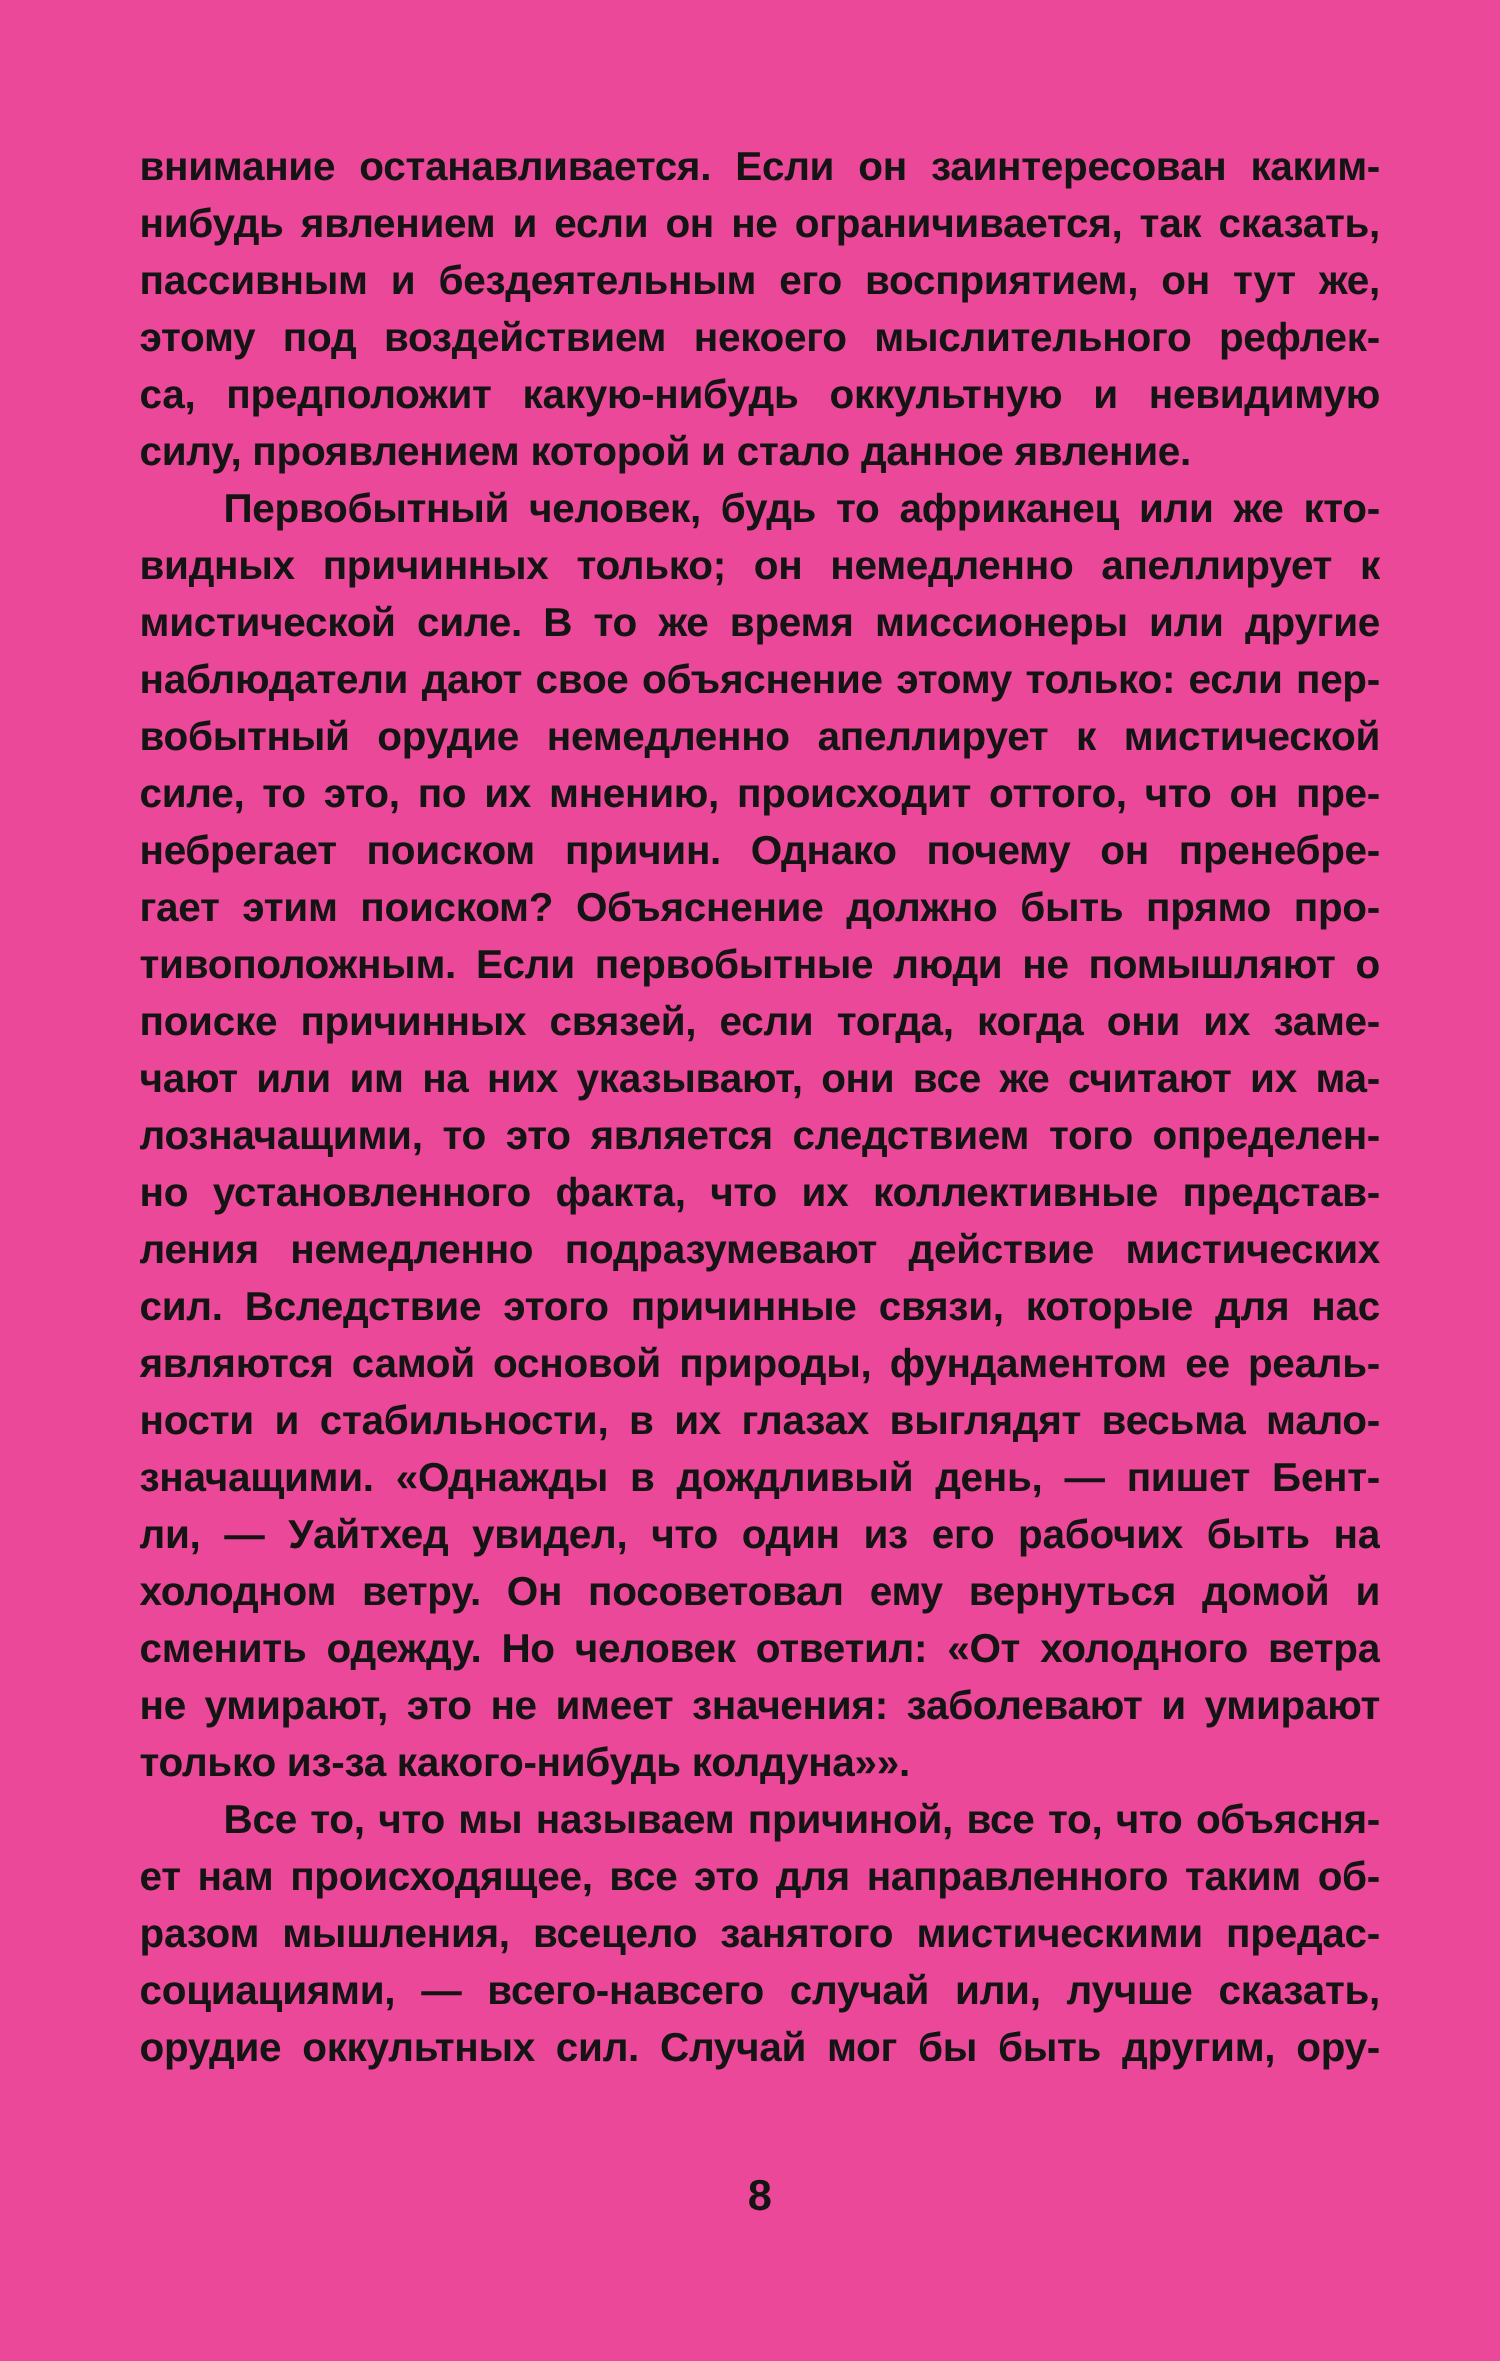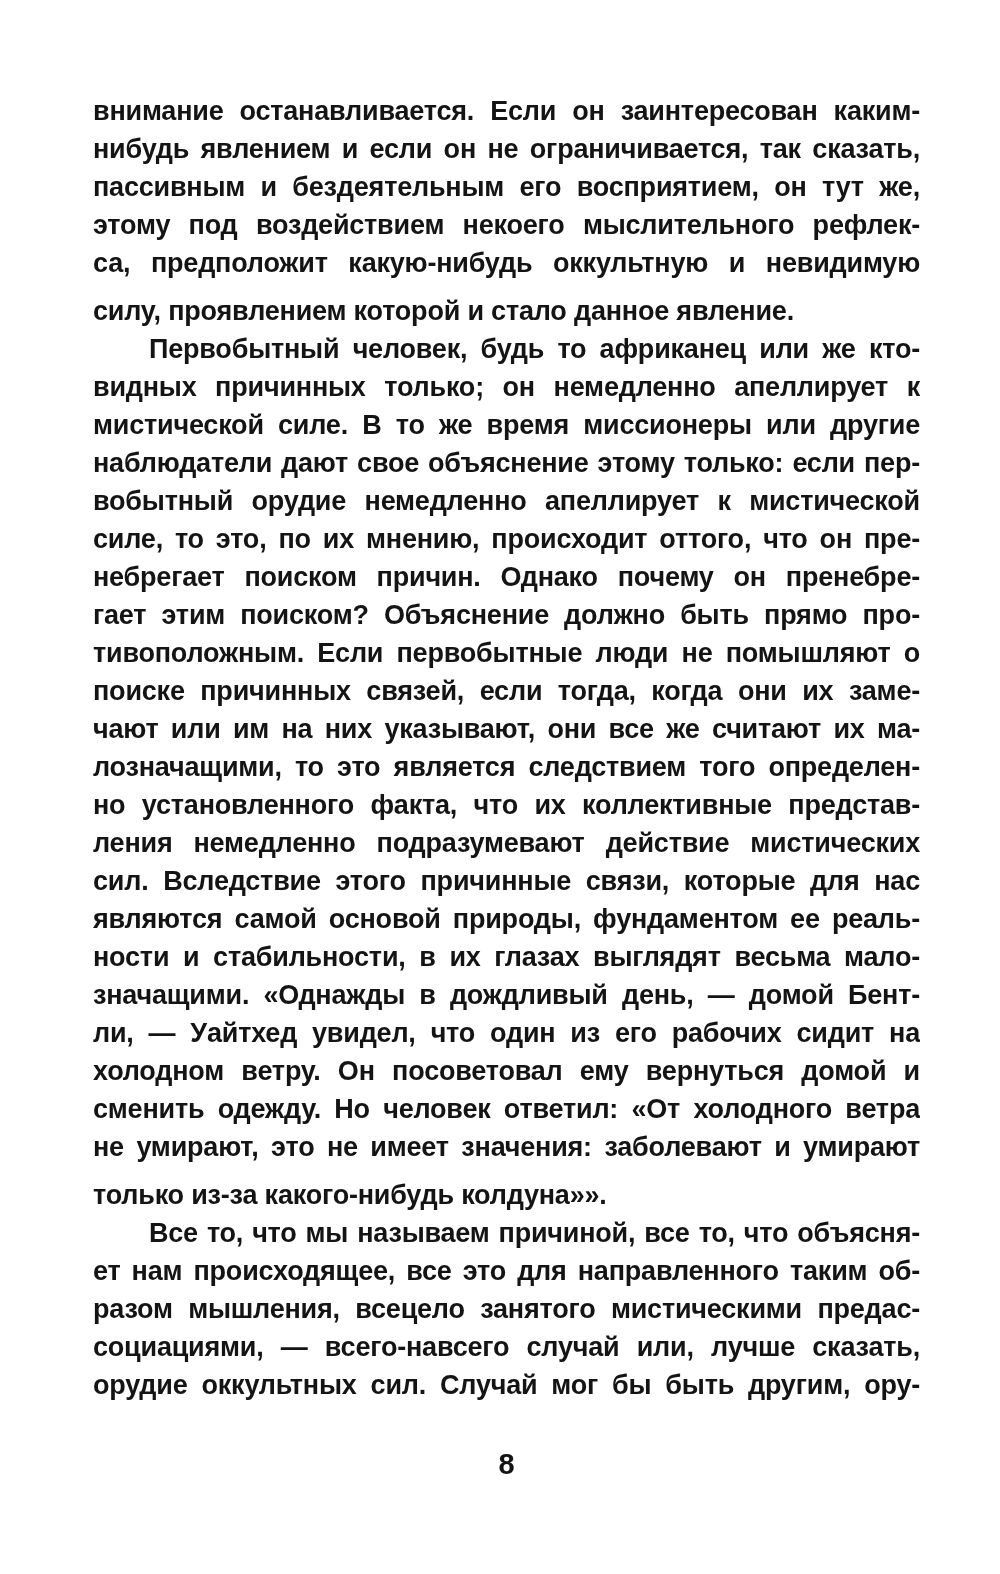--- a/index.html
+++ b/index.html
@@ -1,21 +1,21 @@
 <!DOCTYPE html>
 <html><head>
 <meta charset="utf-8">
 <style>
   html, body { margin: 0; padding: 0; background: #e8e8e8; }
   .sheet {
     position: relative;
     width: 1000px;
     height: 1574px;
     margin: 0 auto;
-    background: #ffffff;
+    background: #ec4899;
     font-family: "Liberation Sans", sans-serif;
     font-weight: bold;
     color: #141414;
     overflow: hidden;
   }
   .text-block {
     position: absolute;
     left: 93px;
     top: 92px;
     width: 827px;
@@ -24,21 +24,20 @@
     font-size: 27px;
     line-height: 38px;
     height: 38px;
     letter-spacing: -0.2px;
     text-align: justify;
     text-align-last: justify;
     overflow: hidden;
   }
   .line.para-end {
     text-align-last: left;
-    margin-top: 10px;
   }
   .line.indent {
     padding-left: 56px;
     width: 771px;
   }
   .page-number {
     position: absolute;
     left: 93px;
     top: 1447px;
     width: 827px;
@@ -68,22 +67,22 @@
     <div class="line">гает этим поиском? Объяснение должно быть прямо про-</div>
     <div class="line">тивоположным. Если первобытные люди не помышляют о</div>
     <div class="line">поиске причинных связей, если тогда, когда они их заме-</div>
     <div class="line">чают или им на них указывают, они все же считают их ма-</div>
     <div class="line">лозначащими, то это является следствием того определен-</div>
     <div class="line">но установленного факта, что их коллективные представ-</div>
     <div class="line">ления немедленно подразумевают действие мистических</div>
     <div class="line">сил. Вследствие этого причинные связи, которые для нас</div>
     <div class="line">являются самой основой природы, фундаментом ее реаль-</div>
     <div class="line">ности и стабильности, в их глазах выглядят весьма мало-</div>
-    <div class="line">значащими. «Однажды в дождливый день, — домой Бент-</div>
-    <div class="line">ли, — Уайтхед увидел, что один из его рабочих сидит на</div>
+    <div class="line">значащими. «Однажды в дождливый день, — пишет Бент-</div>
+    <div class="line">ли, — Уайтхед увидел, что один из его рабочих быть на</div>
     <div class="line">холодном ветру. Он посоветовал ему вернуться домой и</div>
     <div class="line">сменить одежду. Но человек ответил: «От холодного ветра</div>
     <div class="line">не умирают, это не имеет значения: заболевают и умирают</div>
     <div class="line para-end">только из-за какого-нибудь колдуна»».</div>
     <div class="line indent">Все то, что мы называем причиной, все то, что объясня-</div>
     <div class="line">ет нам происходящее, все это для направленного таким об-</div>
     <div class="line">разом мышления, всецело занятого мистическими предас-</div>
     <div class="line">социациями, — всего-навсего случай или, лучше сказать,</div>
     <div class="line">орудие оккультных сил. Случай мог бы быть другим, ору-</div>
   </div>

